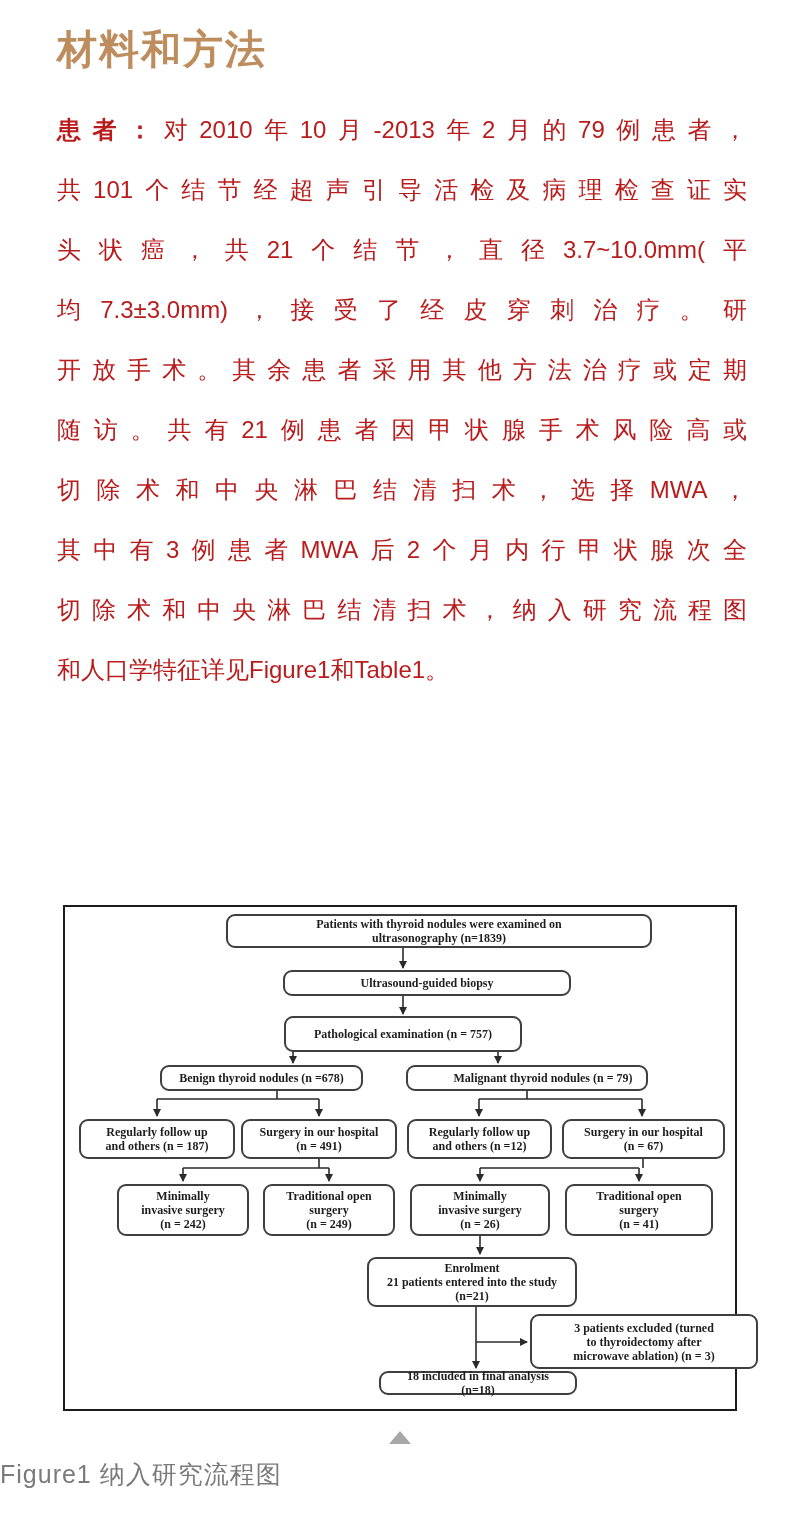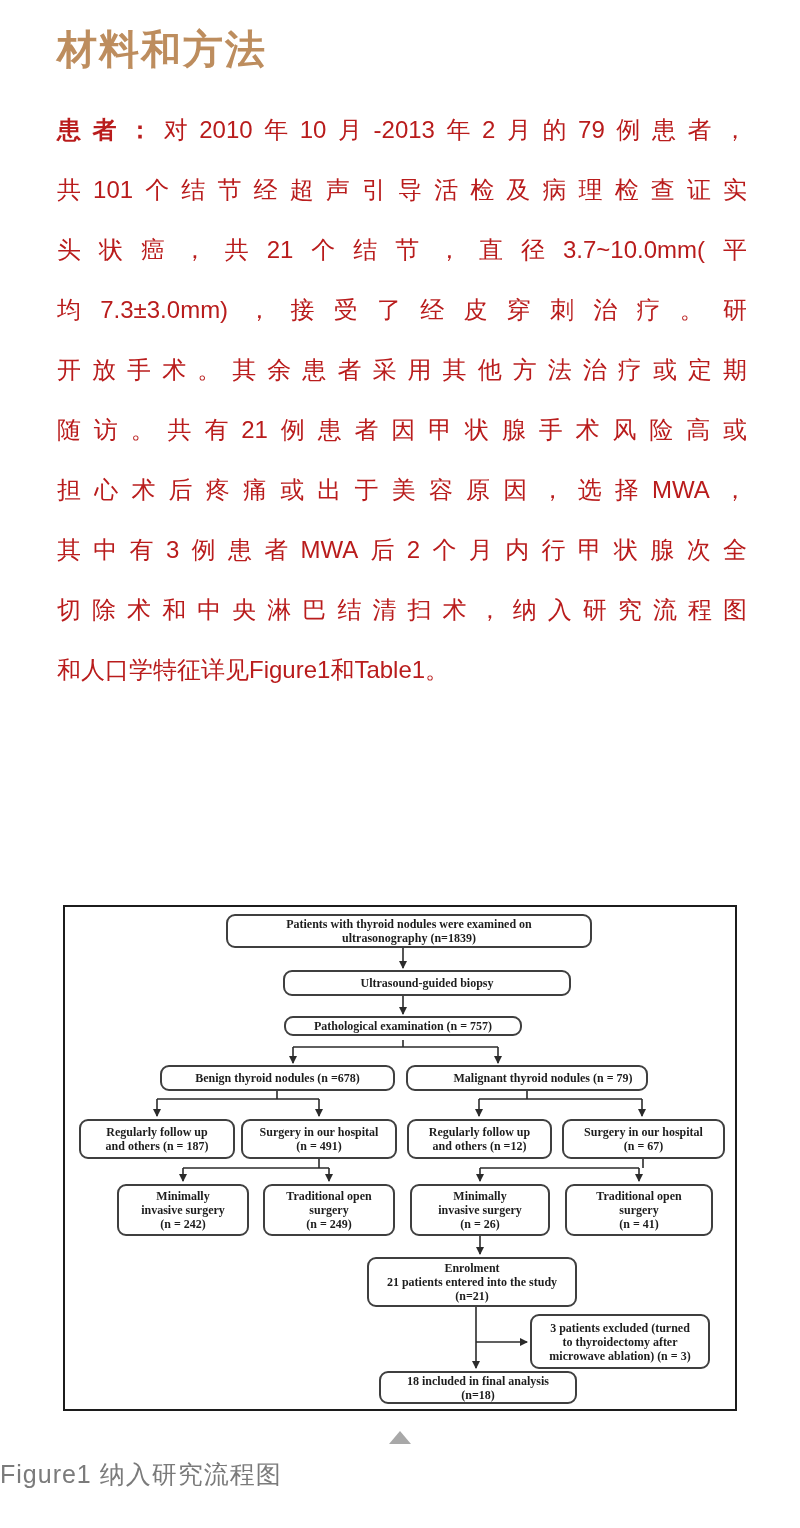--- a/index.html
+++ b/index.html
@@ -65,36 +65,36 @@
     justify-content: center;
     text-align: center;
     white-space: pre-line;
     font-family: "Liberation Serif", "DejaVu Serif", serif;
     font-weight: 700;
     font-size: 12px;
     line-height: 14px;
     color: #1d1d1d;
   }
   
-  .b-patients   { left:161px; top:7px;   width:366px; height:34px; }
+  .b-patients   { left:161px; top:7px;   width:426px; height:34px; }
   .b-biopsy     { left:218px; top:63px;  width:288px; height:26px; }
-  .b-pathology  { left:219px; top:109px; width:238px; height:20px; }
-  .b-benign     { left:95px;  top:158px; width:235px; height:26px; }
+  .b-pathology  { left:219px; top:109px; width:238px; height:36px; }
+  .b-benign     { left:95px;  top:158px; width:203px; height:26px; }
   .b-malignant  { left:341px; top:158px; width:242px; height:26px;padding-left:32px; }
   .b-ben-fu     { left:14px;  top:212px; width:156px; height:40px; }
   .b-ben-surg   { left:176px; top:212px; width:156px; height:40px; }
   .b-mal-fu     { left:342px; top:212px; width:145px; height:40px; }
   .b-mal-surg   { left:497px; top:212px; width:163px; height:40px; }
   .b-ben-min    { left:52px;  top:277px; width:132px; height:52px; }
   .b-ben-trad   { left:198px; top:277px; width:132px; height:52px; }
   .b-mal-min    { left:345px; top:277px; width:140px; height:52px; }
   .b-mal-trad   { left:500px; top:277px; width:148px; height:52px; }
   .b-enrol      { left:302px; top:350px; width:210px; height:50px; }
-  .b-excl       { left:465px; top:407px; width:180px; height:55px; }
-  .b-final      { left:314px; top:464px; width:198px; height:33px; }
+  .b-excl       { left:465px; top:407px; width:228px; height:55px; }
+  .b-final      { left:314px; top:464px; width:198px; height:24px; }
 
   
   .collapse-wrap {
     position: absolute;
     left: 0; right: 0;
     top: 1431px;
     display: flex;
     justify-content: center;
   }
   .tri-up {
@@ -119,21 +119,21 @@
 
   <h1 class="heading">材料和方法</h1>
 
   <div class="para">
     <div class="jline"><span class="lead">患者：</span><span>对2010年10月-2013年2月的79例患者，</span></div>
     <div class="jline">共101个结节经超声引导活检及病理检查证实</div>
     <div class="jline">头状癌，共21个结节，直径3.7~10.0mm(平</div>
     <div class="jline">均7.3±3.0mm)，接受了经皮穿刺治疗。研</div>
     <div class="jline">开放手术。其余患者采用其他方法治疗或定期</div>
     <div class="jline">随访。共有21例患者因甲状腺手术风险高或</div>
-    <div class="jline">担心术后疼痛或出于美容原因，选择MWA，</div>
+    <div class="jline">切除术和中央淋巴结清扫术，选择MWA，</div>
     <div class="jline">其中有3例患者MWA后2个月内行甲状腺次全</div>
     <div class="jline">切除术和中央淋巴结清扫术，纳入研究流程图</div>
     <div class="jline last">和人口学特征详见Figure1和Table1。</div>
   </div>
 
   <div class="flow">
     <svg class="connectors" viewBox="0 0 670 502" xmlns="http://www.w3.org/2000/svg">
       <defs>
         <marker id="ah" viewBox="0 0 8 8" refX="7" refY="4" markerWidth="8" markerHeight="8" orient="auto" markerUnits="userSpaceOnUse">
           <path d="M0 0 L8 4 L0 8 Z" fill="#2b2b2b"></path>

